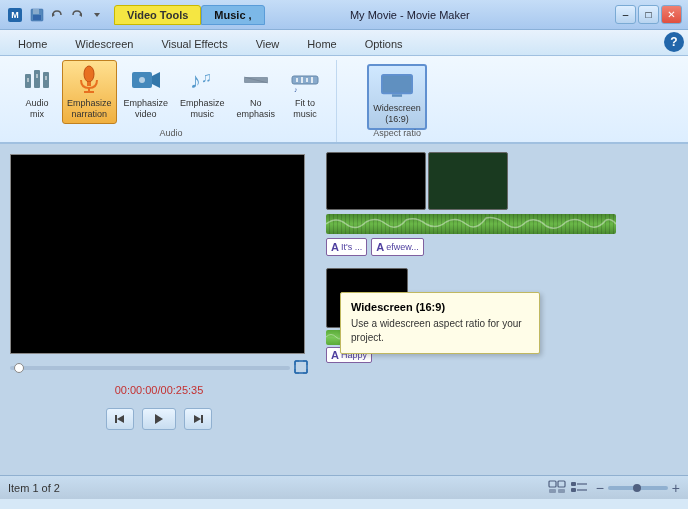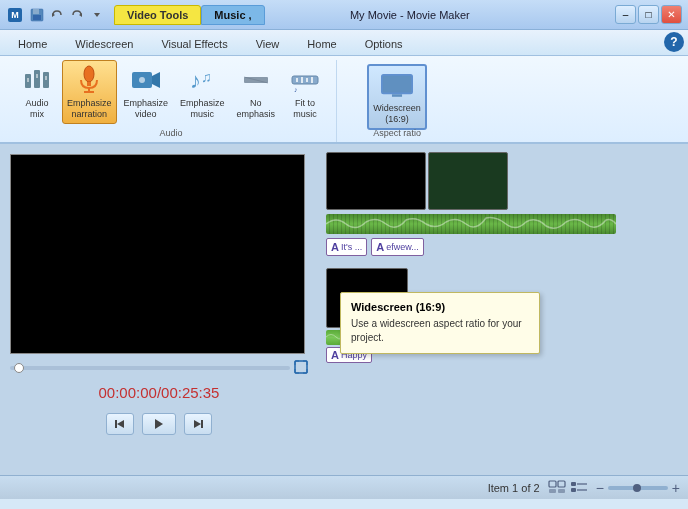--- a/index.html
+++ b/index.html
@@ -114,21 +114,21 @@
     }
     .video-preview {
       width: 295px;
       height: 200px;
       background: #000;
       border: 1px solid #888;
     }
     .time-display {
       text-align: center;
       color: #c43030;
-      font-size: 15px;
+      font-size: 11px;
       padding: 2px 0;
     }
     .seek-bar {
       flex: 1;
       height: 4px;
       background: #aac0d8;
       border-radius: 2px;
       position: relative;
     }
     .seek-thumb {
@@ -241,21 +241,20 @@
 
     
     .status-bar {
       background: linear-gradient(to bottom, #c8ddf0, #b8ccdf);
       height: 24px;
       display: flex;
       align-items: center;
       padding: 0 8px;
       border-top: 1px solid #90b0d0;
       gap: 8px;
-      text-align: right;
     }
     .status-text { font-size: 11px; color: #333; flex: 1; }
     .status-icons { display: flex; gap: 4px; align-items: center; }
     .zoom-control { display: flex; align-items: center; gap: 4px; }
     .zoom-slider { width: 60px; height: 4px; background: #90b0d0; border-radius: 2px; position: relative; }
     .zoom-thumb { width: 8px; height: 8px; background: #506080; border-radius: 50%; position: absolute; top: -2px; left: 25px; }
     .zoom-btn { font-size: 14px; color: #506080; cursor: pointer; }
 
     
     .ribbon-btn.widescreen-active {

